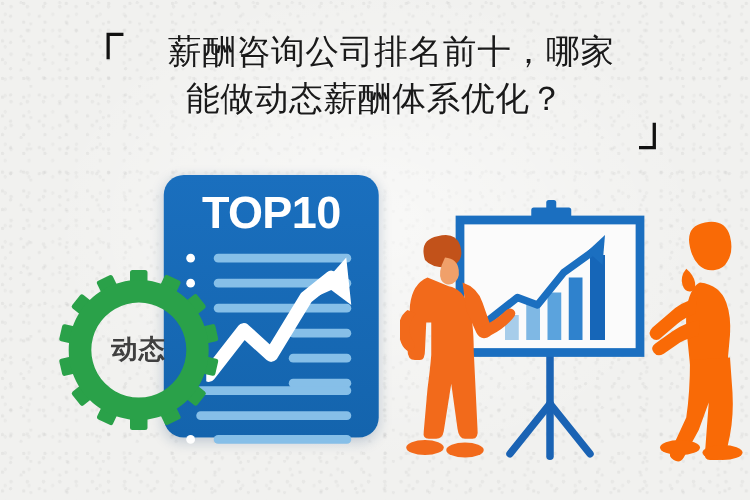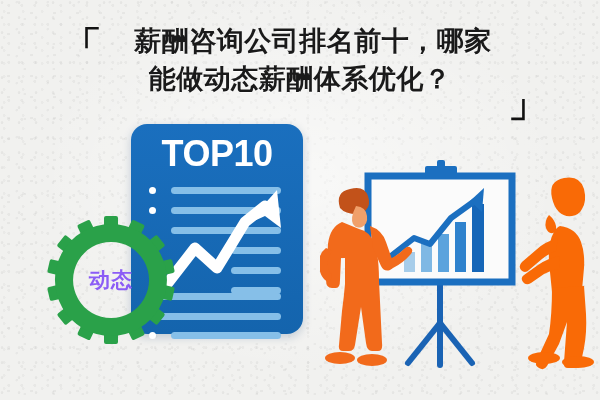--- a/index.html
+++ b/index.html
@@ -29,36 +29,36 @@
     position:absolute;inset:0;pointer-events:none;
     background:radial-gradient(ellipse at 50% 45%, rgba(255,255,255,.55) 0%, rgba(255,255,255,0) 62%);
   }
 
   
   .headline{
     position:absolute;left:0;top:22px;width:600px;text-align:center;
   }
   .hl-line{
     font-family:"Liberation Sans","DejaVu Sans",sans-serif;
-    font-weight:bold;color:#1a1a1a;
+    font-weight:normal;color:#1a1a1a;
     font-size:27px;line-height:38px;letter-spacing:.5px;
     text-shadow:0 1px 0 rgba(255,255,255,.7);
   }
   .hl-line.l1{padding-left:26px;}
   .hl-line.l2{padding-left:0;}
   .bracket{
     position:absolute;color:#111;font-weight:bold;
     font-size:40px;line-height:1;
   }
   .bracket.tl{left:62px;top:26px;}
   .bracket.br{left:508px;top:82px;}
 
   
   .doccard{
-    position:absolute;left:131px;top:124px;width:172px;height:210px;
+    position:absolute;left:131px;top:140px;width:172px;height:210px;
     background:linear-gradient(180deg,#1a6fbe 0%,#1464ad 100%);
     border-radius:16px;
     box-shadow:0 3px 10px rgba(20,60,110,.22);
   }
   .doc-title{
     position:absolute;left:0;right:0;top:9px;text-align:center;
     color:#fff;font-weight:bold;font-size:36px;letter-spacing:-.5px;
     font-family:"Liberation Sans","DejaVu Sans",sans-serif;
   }
   .doc-lines{position:absolute;left:0;top:57px;width:172px;height:158px;}
@@ -69,21 +69,21 @@
   .dot{
     position:absolute;width:7px;height:7px;border-radius:50%;background:#ffffff;
   }
   .arrow-svg{position:absolute;left:34px;top:52px;width:132px;height:120px;}
 
   
   .gear{position:absolute;left:47px;top:216px;width:128px;height:128px;}
   .gear-text{
     position:absolute;left:0;top:0;width:128px;height:128px;
     display:flex;flex-direction:column;align-items:center;justify-content:center;
-    color:#8b5cf6;font-weight:bold;font-size:21px;line-height:24px;
+    color:#404040;font-weight:bold;font-size:21px;line-height:24px;
     letter-spacing:1px;pointer-events:none;
   }
 
   
   .scene{position:absolute;left:320px;top:160px;width:280px;height:215px;}
   .scene svg{display:block;}
 </style>
 </head>
 <body>
 

